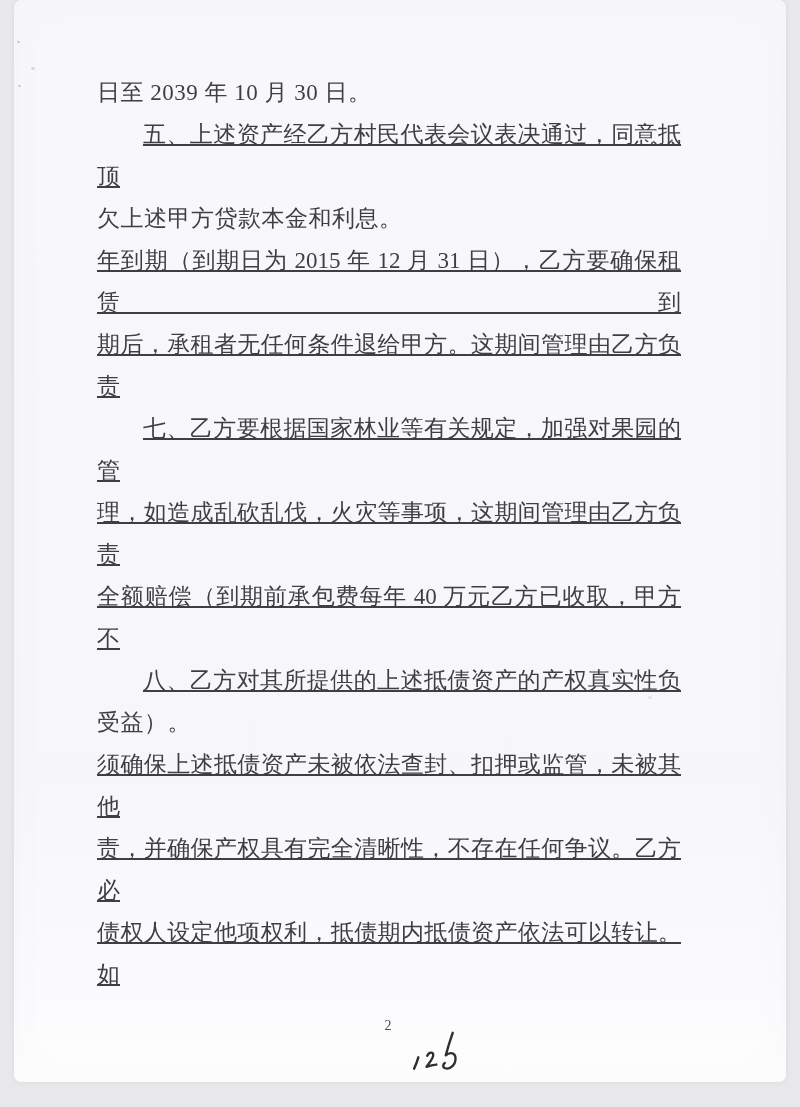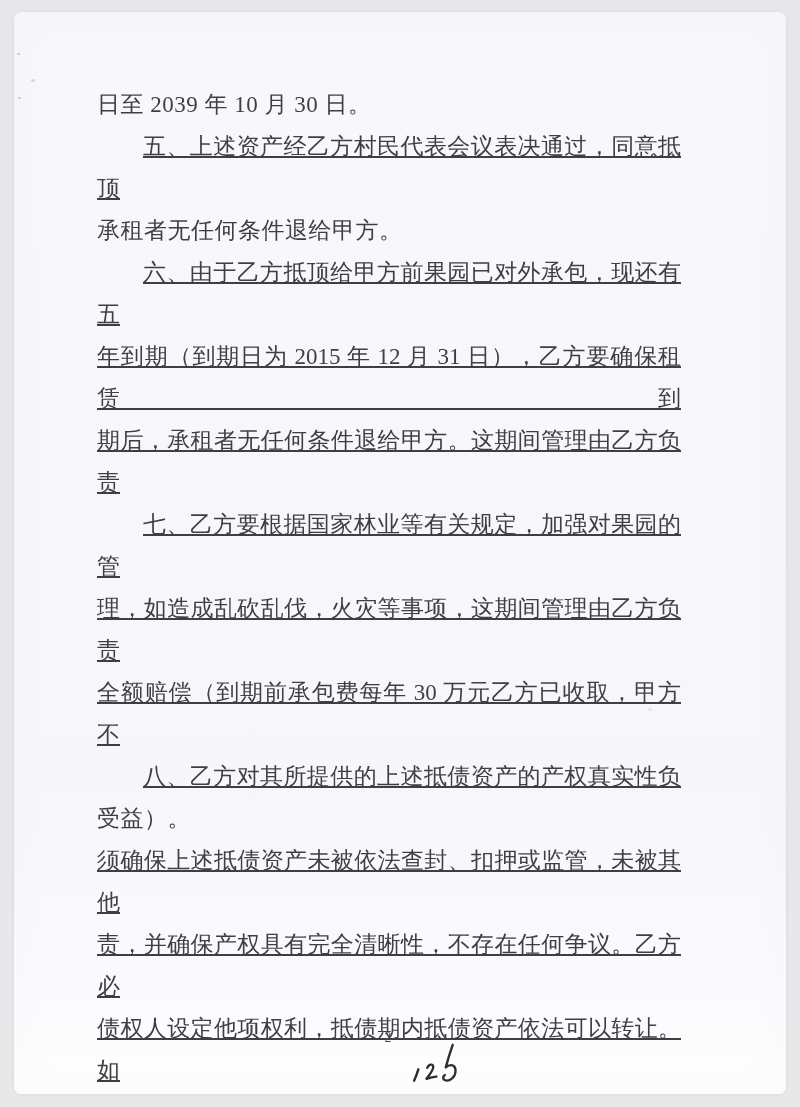--- a/index.html
+++ b/index.html
@@ -5,21 +5,21 @@
   html,body{margin:0;padding:0;}
   body{
     width:800px;height:1107px;
     background:#e8e8ea;
     position:relative;
     font-family:"Liberation Serif","DejaVu Serif",serif;
     overflow:hidden;
   }
   .page{
     position:absolute;
-    left:14px;top:12px;
+    left:14px;top:0;
     width:772px;height:1082px;
     background:linear-gradient(180deg,#f8f8fb 0%,#f7f7fa 72%,#fbfbfd 92%,#fefefe 100%);
     border-radius:7px;
     box-shadow:0 0 5px rgba(0,0,0,0.07), inset 0 0 40px rgba(120,120,140,0.03);
   }
   .textblock{
     position:absolute;
     left:83px;top:72px;            
     width:584px;
     font-size:23px;
@@ -69,27 +69,26 @@
   .s4{left:634px;top:696px;width:4px;height:3px;opacity:.2;}
 </style>
 </head>
 <body>
 
 <div class="page">
 
   <div class="textblock">
     <div class="ln">日至 2039 年 10 月 30 日。</div>
     <div class="ln ind just">五、上述资产经乙方村民代表会议表决通过，同意抵顶</div>
-    <div class="ln">承租者无任何条件退给甲方。</div>
-    <div class="ln ind just">六、由于乙方抵顶给甲方前果园已对外承包，现还有五</div>
+    <div class="ln">欠上述甲方贷款本金和利息。</div>
     <div class="ln just">年到期（到期日为 2015 年 12 月 31 日），乙方要确保租赁到</div>
     <div class="ln just">期后，承租者无任何条件退给甲方。这期间管理由乙方负责</div>
     <div class="ln ind just">七、乙方要根据国家林业等有关规定，加强对果园的管</div>
     <div class="ln just">理，如造成乱砍乱伐，火灾等事项，这期间管理由乙方负责</div>
-    <div class="ln just">全额赔偿（到期前承包费每年 30 万元乙方已收取，甲方不</div>
+    <div class="ln just">全额赔偿（到期前承包费每年 40 万元乙方已收取，甲方不</div>
     <div class="ln ind just">八、乙方对其所提供的上述抵债资产的产权真实性负</div>
     <div class="ln">受益）。</div>
     <div class="ln just">须确保上述抵债资产未被依法查封、扣押或监管，未被其他</div>
     <div class="ln just">责，并确保产权具有完全清晰性，不存在任何争议。乙方必</div>
     <div class="ln just">债权人设定他项权利，抵债期内抵债资产依法可以转让。如</div>
 
   </div>
 
   <div class="pagenum">2</div>
 

